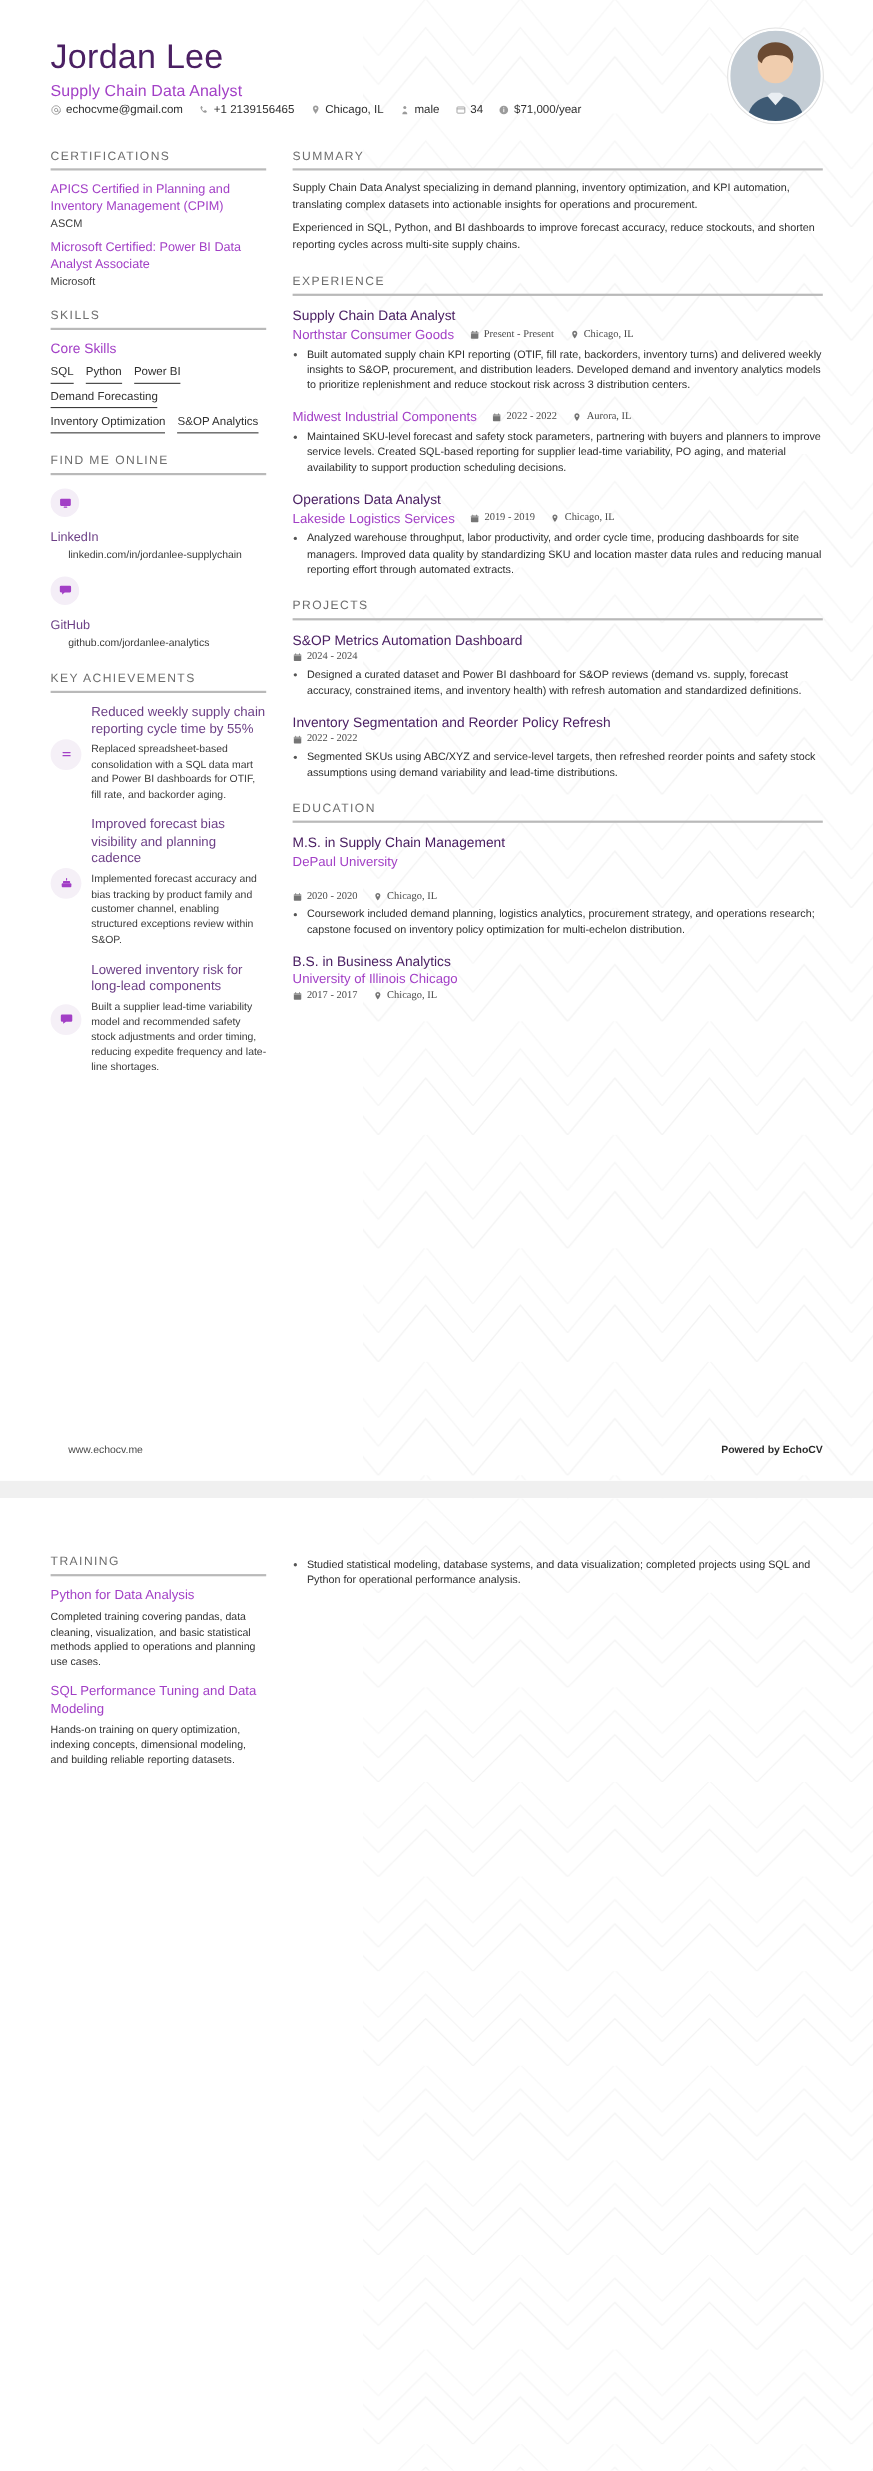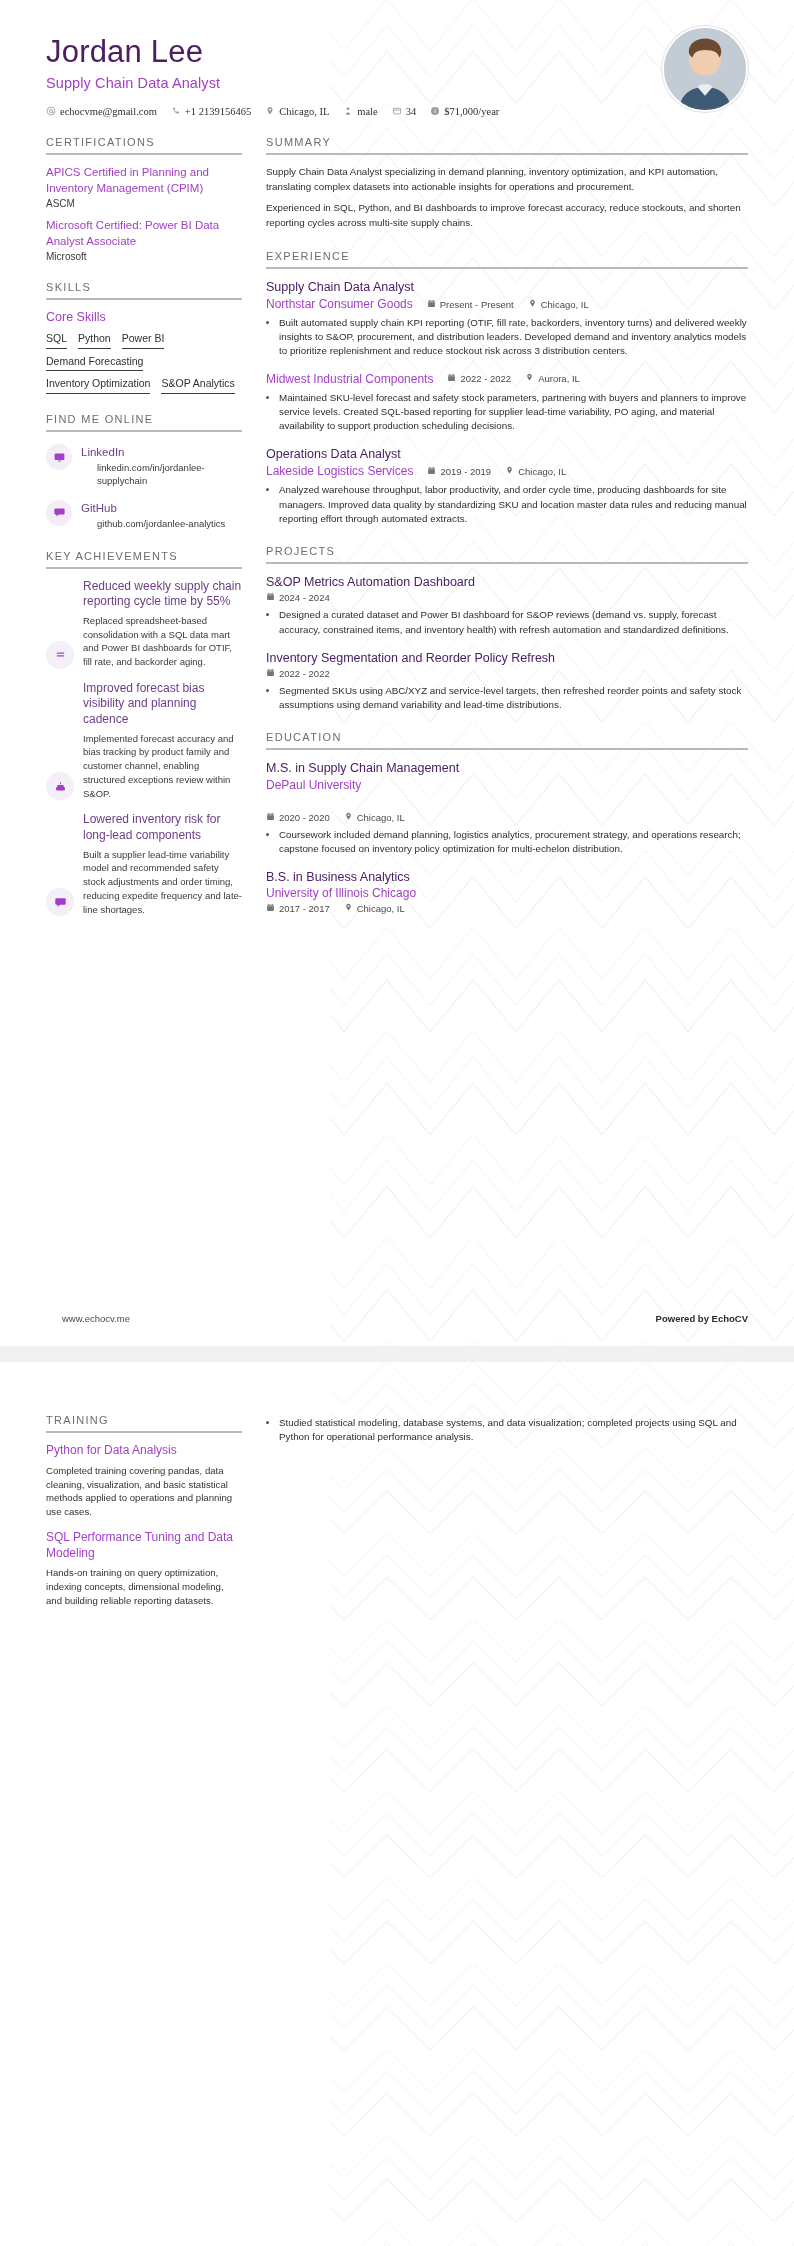--- a/index.html
+++ b/index.html
@@ -54,28 +54,27 @@
     letter-spacing: .2px;
     line-height: 1.15;
   }
   .job-title {
     font-size: 14.5px;
     color: #a23fc6;
     margin-top: 5px;
     letter-spacing: .1px;
   }
   .contact-row {
-    margin-top: 15px;
+    margin-top: 3px;
     display: flex;
     flex-wrap: wrap;
     align-items: center;
     gap: 0;
     font-size: 10.5px;
     color: #2f2f2f;
-    font-family: Liberation Serif, serif;
   }
   .contact-item {
     display: inline-flex;
     align-items: center;
     gap: 4px;
     margin-right: 14px;
     white-space: nowrap;
   }
   .contact-item .ic { color: #9b9b9b; display: inline-flex; align-items: center; }
   .avatar {
@@ -143,20 +142,21 @@
     color: #3a3a3a;
     margin-top: 2px;
   }
 
   
   .online-item {
     display: flex;
     gap: 9px;
     align-items: flex-start;
     margin-bottom: 10px;
+    flex-direction: column;
   }
   .online-badge {
     flex: 0 0 26px;
     width: 26px; height: 26px;
     border-radius: 50%;
     background: #f4eef7;
     display: flex;
     align-items: center;
     justify-content: center;
     color: #a23fc6;
@@ -170,21 +170,21 @@
     margin-top: 2px;
     line-height: 1.35;
     word-break: break-word;
     padding-left: 16px;
   }
 
   
   .ach-item {
     display: flex;
     gap: 9px;
-    align-items: flex-end;
+    align-items: center;
     margin-bottom: 12px;
   }
   .ach-badge {
     flex: 0 0 28px;
     width: 28px; height: 28px;
     border-radius: 50%;
     background: #f5f0f7;
     display: flex;
     align-items: center;
     justify-content: center;
@@ -217,26 +217,27 @@
     align-items: center;
     margin-top: 2px;
   }
   .entry-org {
     font-size: 12px;
     color: #a23fc6;
     margin-right: 14px;
   }
   .meta-chip {
     display: inline-flex;
-    align-items: flex-start;
+    align-items: flex-end;
     gap: 4px;
     font-size: 9.5px;
     color: #4a4a4a;
     margin-right: 14px;
     white-space: nowrap;
+    font-family: Liberation Serif, serif;
   }
   .meta-chip .ic { color: #757575; display: inline-flex; }
   .bullets { margin-top: 5px; padding-left: 13px; }
   .bullets li {
     font-size: 9.8px;
     color: #2e2e2e;
     line-height: 1.45;
     margin-bottom: 3px;
   }
   .bullets li::marker { color: #555; }

